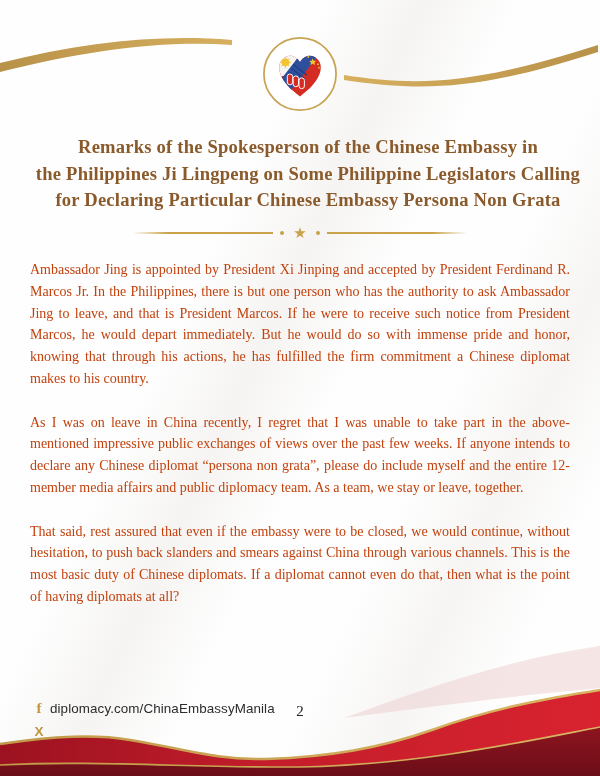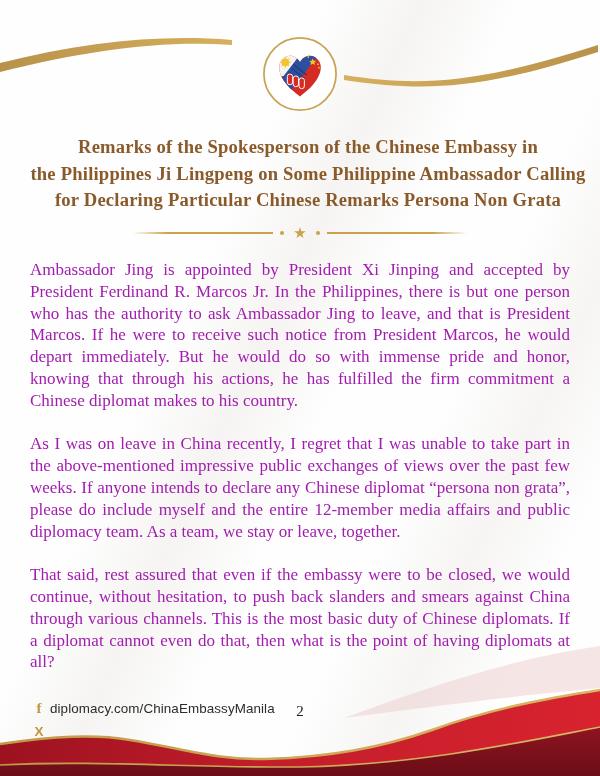--- a/index.html
+++ b/index.html
@@ -29,21 +29,21 @@
     display:flex;align-items:center;justify-content:center;
   }
   .divider .line{height:1.6px;width:140px;}
   .divider .line.left{background:linear-gradient(to right, rgba(201,162,74,0), #c9a24a 25%, #c9a24a);}
   .divider .line.right{background:linear-gradient(to left, rgba(201,162,74,0), #c9a24a 25%, #c9a24a);}
   .divider .dot{width:4px;height:4px;border-radius:50%;background:#c9a24a;margin:0 7px;}
   .divider .star{color:#c9a24a;font-size:15px;line-height:15px;margin:0 2px;font-family:"DejaVu Sans",sans-serif;}
 
   .content{
     position:absolute;top:259px;left:30px;right:30px;
-    font-size:17px;line-height:21.8px;color:#a21caf;text-align:justify;
+    font-size:14px;line-height:21.8px;color:#c2410c;text-align:justify;
   }
   .content p{margin:0 0 21.8px 0;}
 
   .footer-links{position:absolute;left:28px;top:697px;font-family:"Liberation Sans",sans-serif;}
   .footer-link{display:flex;align-items:center;height:23px;cursor:pointer;}
   .footer-link .ficon{
     width:22px;color:#c0963e;font-weight:bold;font-size:15px;text-align:center;
     font-family:"Liberation Serif",serif;
   }
   .footer-link .ficon.xicon{font-family:"Liberation Sans",sans-serif;font-size:13.5px;}
@@ -104,22 +104,22 @@
       <path d="M53,24 l1.1,2.3 2.5,.3 -1.8,1.7 .5,2.5 -2.3,-1.2 -2.3,1.2 .5,-2.5 -1.8,-1.7 2.5,-.3 Z"></path>
       <circle cx="58.5" cy="30" r="0.9"></circle>
         <circle cx="59.5" cy="33.5" r="0.9"></circle>
         <circle cx="48.5" cy="22.5" r="0.9"></circle>
     </g>
   </g>
 </svg>
 
 <div class="title-block">
   <div class="title-line">Remarks of the Spokesperson of the Chinese Embassy in</div>
-  <div class="title-line">the Philippines Ji Lingpeng on Some Philippine Ambassador Calling</div>
-  <div class="title-line">for Declaring Particular Chinese Remarks Persona Non Grata</div>
+  <div class="title-line">the Philippines Ji Lingpeng on Some Philippine Legislators Calling</div>
+  <div class="title-line">for Declaring Particular Chinese Embassy Persona Non Grata</div>
 </div>
 
 <div class="divider">
   <div class="line left"></div>
   <div class="dot"></div>
   <div class="star">★</div>
   <div class="dot"></div>
   <div class="line right"></div>
 </div>
 

